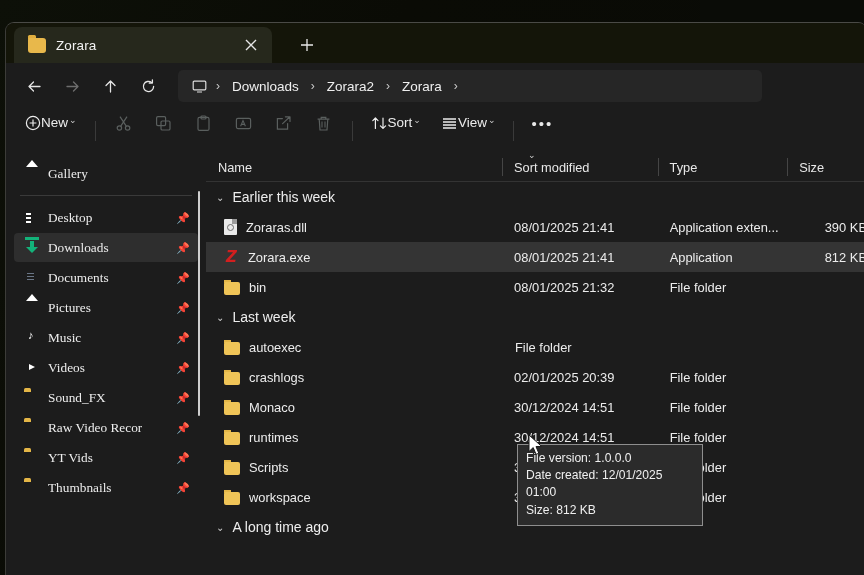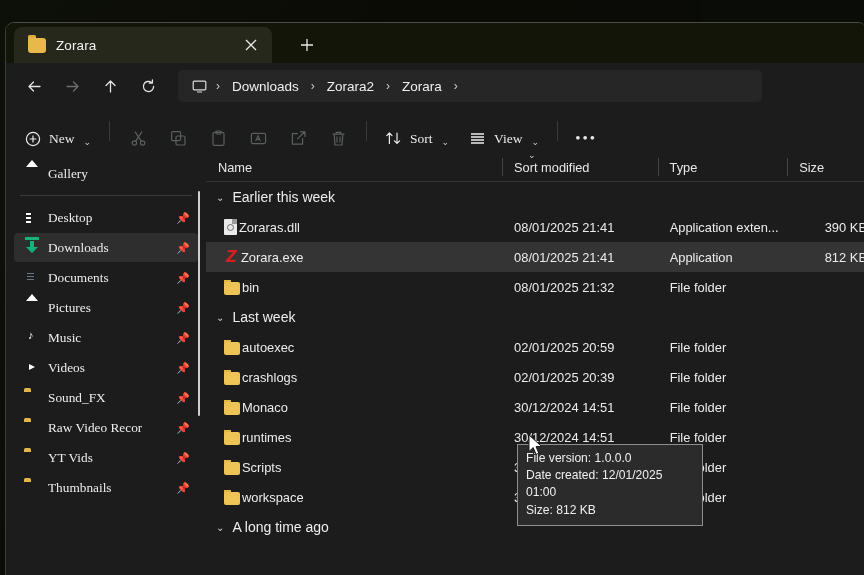--- a/index.html
+++ b/index.html
@@ -85,24 +85,23 @@
   }
   .crumb-sep { color: #c9c9c9; font-size: 12px; padding: 0 3px; user-select: none; }
   .crumb-ico { display: flex; align-items: center; padding: 0 4px; color: #dcdcdc; }
 
   
   .cmdbar {
     height: 44px; display: flex; align-items: center;
     background: #1c1c1c; padding: 0 10px; gap: 2px;
   }
   .cmd {
-    height: 32px; display: flex; align-items: flex-end; gap: 8px;
+    height: 32px; display: flex; align-items: flex-start; gap: 0;
     padding: 0 9px; border-radius: 4px; color: #ececec; font-size: 13.5px;
     white-space: nowrap;
-    font-family: Liberation Serif, serif;
   }
   .cmd.iconly { width: 38px; justify-content: center; padding: 0; }
   .cmd.dis { color: #5a5f5e; }
   .cmd svg { display: block; }
   .chev { font-size: 9px; color: #cfcfcf; margin-left: 1px; }
   .cmd-sep { width: 1px; height: 20px; background: #3a3a3a; margin: 0 7px; }
   .dots { letter-spacing: 2px; font-size: 15px; color: #e8e8e8; }
 
   
   .body { display: flex; height: 383px; background: #1c1c1c; }
@@ -157,21 +156,21 @@
 
   .group {
     height: 30px; display: flex; align-items: center; padding-left: 10px;
     color: #ededed; font-size: 14px; gap: 8px;
   }
   .group .gchev { font-size: 10px; color: #cfcfcf; }
 
   .row { height: 30px; display: flex; align-items: center; color: #ececec; font-size: 12.9px; }
   .row.sel { background: #343434; }
   .cell { padding-left: 12px; overflow: hidden; white-space: nowrap; }
-  .cell.name { width: 297px; display: flex; align-items: center; gap: 2px; padding-left: 18px; }
+  .cell.name { width: 297px; display: flex; align-items: center; gap: 9px; padding-left: 18px; }
   .cell.date { width: 156px; }
   .cell.type { width: 130px; }
   .cell.size { width: 80px; text-align: right; padding-right: 0; padding-left: 0; }
 
   
   .dllico { position: relative; width: 13px; height: 16px; flex: none; }
   .dllico .pg { position: absolute; inset: 0; background: #e9e9e9; border-radius: 1px; }
   .dllico .fold { position: absolute; right: 0; top: 0; width: 5px; height: 5px; background: #9a9a9a; }
   .dllico .gear { position: absolute; left: 3px; top: 5px; width: 7px; height: 7px; border: 1.6px solid #6e6e6e; border-radius: 50%; }
   .exeico {
@@ -546,21 +545,20 @@
         </div>
 
         <div class="row">
           <div class="cell name">
             <span class="fico">
                 <i class="t"></i>
                 <i class="b"></i>
               </span>
             <span>autoexec</span>
           </div>
-          <div class="cell date">02/01/2025 20:59</div>
           <div class="cell type">File folder</div>
           <div class="cell size"></div>
         </div>
 
         <div class="row">
           <div class="cell name">
             <span class="fico">
                 <i class="t"></i>
                 <i class="b"></i>
               </span>

